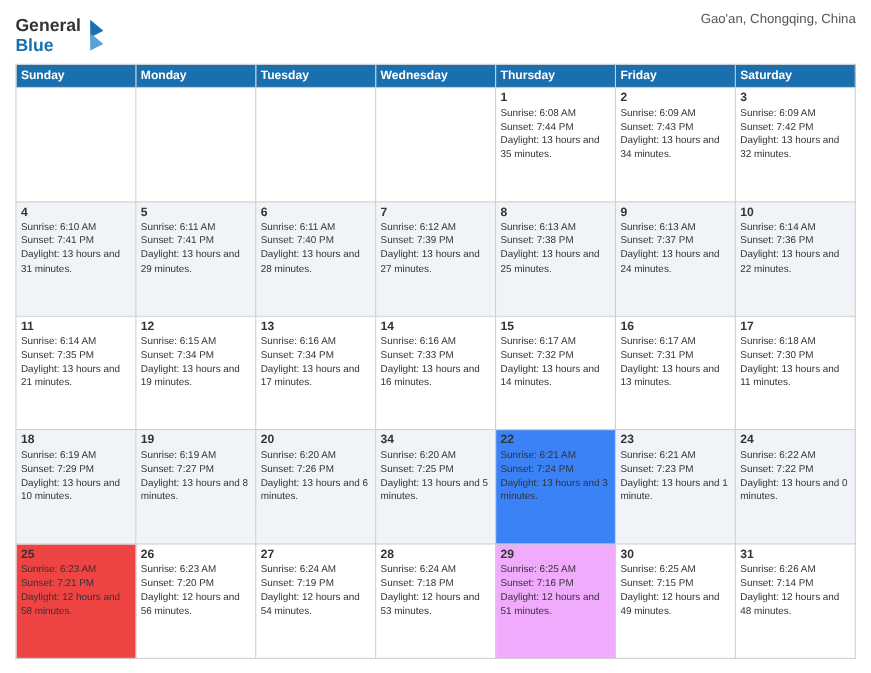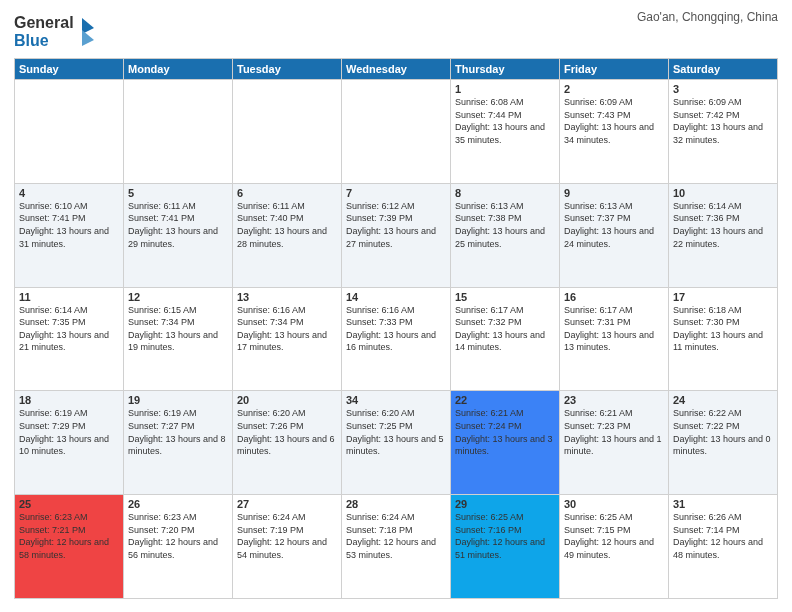--- a/index.html
+++ b/index.html
@@ -246,21 +246,21 @@
             <div class="day-info">Sunrise: 6:23 AM<br>Sunset: 7:20 PM<br>Daylight: 12 hours and 56 minutes.</div>
           </td>
           <td style="background: rgb(255, 255, 255);">
             <span class="day-num">27</span>
             <div class="day-info">Sunrise: 6:24 AM<br>Sunset: 7:19 PM<br>Daylight: 12 hours and 54 minutes.</div>
           </td>
           <td style="background: rgb(255, 255, 255);">
             <span class="day-num">28</span>
             <div class="day-info">Sunrise: 6:24 AM<br>Sunset: 7:18 PM<br>Daylight: 12 hours and 53 minutes.</div>
           </td>
-          <td style="background: #0ea5e9;">
+          <td style="background: #f0abfc;">
             <span class="day-num">29</span>
             <div class="day-info">Sunrise: 6:25 AM<br>Sunset: 7:16 PM<br>Daylight: 12 hours and 51 minutes.</div>
           </td>
           <td style="background: rgb(255, 255, 255);">
             <span class="day-num">30</span>
             <div class="day-info">Sunrise: 6:25 AM<br>Sunset: 7:15 PM<br>Daylight: 12 hours and 49 minutes.</div>
           </td>
           <td style="background: rgb(255, 255, 255);">
             <span class="day-num">31</span>
             <div class="day-info">Sunrise: 6:26 AM<br>Sunset: 7:14 PM<br>Daylight: 12 hours and 48 minutes.</div>

